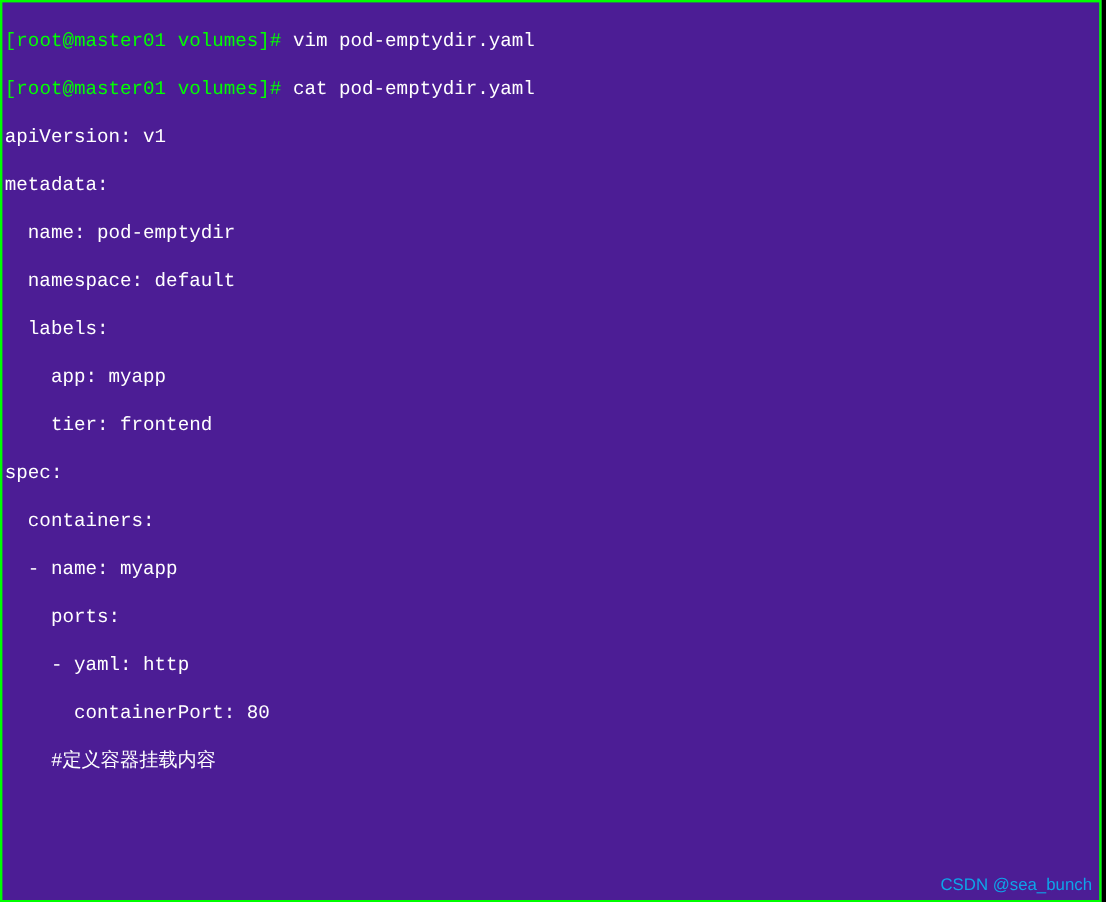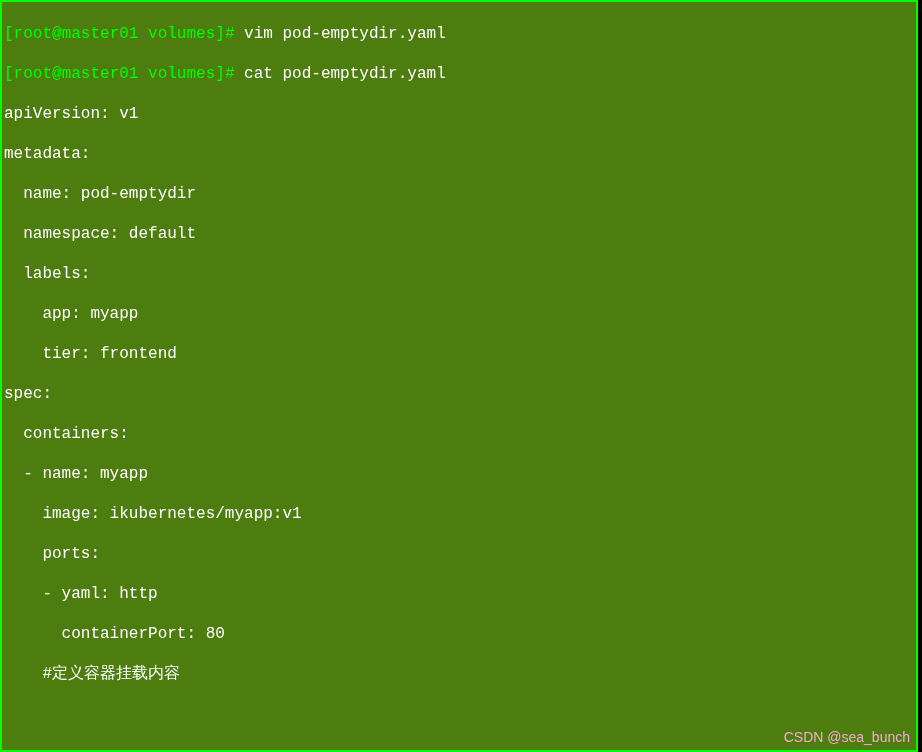--- a/index.html
+++ b/index.html
@@ -12,21 +12,21 @@
       font-family: "Consolas", "Monaco", "Courier New", monospace;
       font-size: 16px;
       line-height: 1.25;
       width: 922px;
       height: 752px;
       overflow: hidden;
       position: relative;
     }
     .terminal {
       border: 2px solid #00ff00;
-      background: #4d7c0f;
+      background: #4c1d95;
       padding: 2px 0;
       width: 918px;
       height: 752px;
       white-space: pre;
       color: #fff;
     }
     .prompt-bracket {
       color: #00ff00;
     }
     .prompt-user {
@@ -50,42 +50,41 @@
     .output {
       color: #fff;
     }
     .line {
       padding: 0 2px;
     }
     .watermark {
       position: absolute;
       bottom: 6px;
       right: 12px;
-      color: #f9a8d4;
+      color: #0ea5e9;
       font-size: 14px;
       font-family: sans-serif;
     }
   </style>
 </head>
 <body>
 
 <div class="terminal">
 <div class="line"><span class="prompt-bracket">[</span><span class="prompt-user">root</span><span class="prompt-at">@</span><span class="prompt-host">master01</span><span class="prompt-path"> <span>volumes</span></span><span class="prompt-bracket">]</span><span class="prompt-hash">#</span><span class="cmd"> <span>vim pod-emptydir.yaml</span></span></div>
 <div class="line"><span class="prompt-bracket">[</span><span class="prompt-user">root</span><span class="prompt-at">@</span><span class="prompt-host">master01</span><span class="prompt-path"> <span>volumes</span></span><span class="prompt-bracket">]</span><span class="prompt-hash">#</span><span class="cmd"> <span>cat pod-emptydir.yaml</span></span></div>
 <div class="line output">apiVersion: v1</div>
 <div class="line output">metadata:</div>
 <div class="line output">  name: pod-emptydir</div>
 <div class="line output">  namespace: default</div>
 <div class="line output">  labels:</div>
 <div class="line output">    app: myapp</div>
 <div class="line output">    tier: frontend</div>
 <div class="line output">spec:</div>
 <div class="line output">  containers:</div>
 <div class="line output">  - name: myapp</div>
-<div class="line output">    image: ikubernetes/myapp:v1</div>
 <div class="line output">    ports:</div>
 <div class="line output">    - yaml: http</div>
 <div class="line output">      containerPort: 80</div>
 <div class="line output">    #定义容器挂载内容</div>
 
 
 
 
 
 

